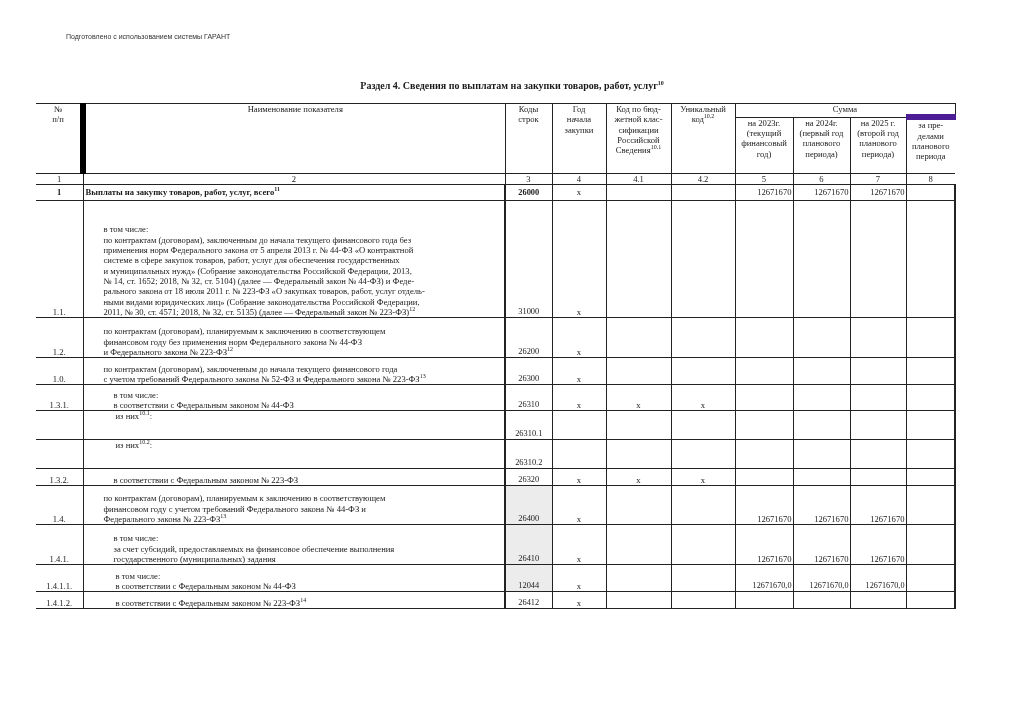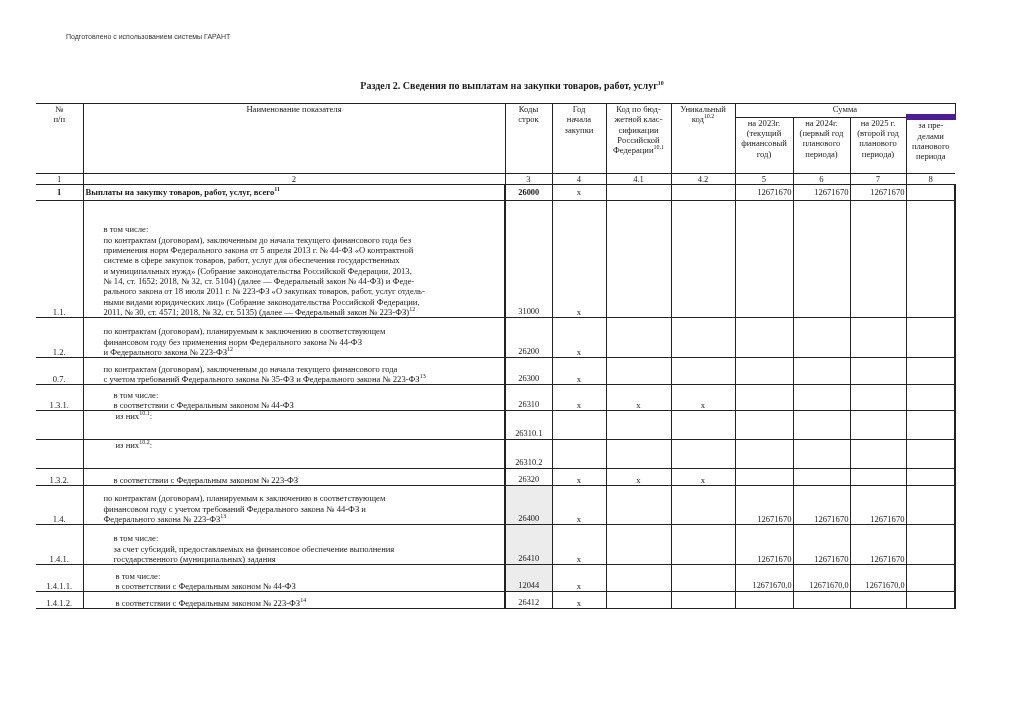--- a/index.html
+++ b/index.html
@@ -4,21 +4,21 @@
 <style>
   html, body { margin: 0; padding: 0; background: #ffffff; }
   body { width: 1024px; height: 724px; position: relative; overflow: hidden; font-family: "Liberation Serif", serif; color: #1a1a1a; }
   .garant { position: absolute; left: 66px; top: 33px; font-family: "Liberation Sans", sans-serif; font-size: 7px; color: #333; }
   .title { position: absolute; left: 0; width: 1024px; top: 80px; text-align: center; font-weight: bold; font-size: 10px; }
   .title sup, .sup { font-size: 6px; vertical-align: super; line-height: 0; }
   table.main { position: absolute; left: 36px; top: 103px; border-collapse: collapse; table-layout: fixed; font-size: 8.6px; line-height: 1.2; }
   table.main td { border: 1px solid #222; padding: 0 2px; vertical-align: bottom; overflow: hidden; }
   table.main tr.hdr td { vertical-align: top; text-align: center; border-top: 1.5px solid #222; }
   table.main tr.hdr td.hfirst, table.main tr.hdr td.hname { border-left-color: #fff; }
-  table.main tr.hdr td.hname { border-left: 1px solid #000000; }
+  table.main tr.hdr td.hname { border-left: 6px solid #000000; }
   .c-num { text-align: center; }
   .c-code { text-align: center; font-size: 8.4px; }
   .c-x { text-align: center; }
   .c-val { text-align: right; padding-right: 1px !important; }
   .name { text-align: left; }
   .ind1 { padding-left: 20px !important; }
   .ind2 { padding-left: 30px !important; }
   .ind3 { padding-left: 32px !important; }
   .bold { font-weight: bold; }
   .shaded { background: #ececec; }
@@ -26,21 +26,21 @@
   .thick-left { border-left: 2px solid #222 !important; }
   .thick-right { border-right: 2px solid #222 !important; }
   .line { display: block; white-space: nowrap; }
   .bottom-thick td { border-bottom: 2px solid #222; }
 </style>
 </head>
 <body>
 
 <div class="garant">Подготовлено с использованием системы ГАРАНТ</div>
 
-<div class="title"><span>Раздел 2. Сведения по выплатам на закупки товаров, работ, услуг</span><sup>10</sup></div>
+<div class="title"><span>Раздел 4. Сведения по выплатам на закупки товаров, работ, услуг</span><sup>10</sup></div>
 
 <table class="main">
   <colgroup>
     <col style="width:47px">
     <col style="width:422px">
     <col style="width:47px">
     <col style="width:54px">
     <col style="width:65px">
     <col style="width:64px">
     <col style="width:58px">
@@ -63,21 +63,21 @@
     <td rowspan="2">
       <span class="line">Год</span>
       <span class="line">начала</span>
       <span class="line">закупки</span>
     </td>
     <td rowspan="2">
       <span class="line">Код по бюд-</span>
       <span class="line">жетной клас-</span>
       <span class="line">сификации</span>
       <span class="line">Российской</span>
-      <span class="line"><span>Федерации</span><span class="sup">10.1</span></span>
+      <span class="line"><span>Сведения</span><span class="sup">10.1</span></span>
     </td>
     <td rowspan="2">
       <span class="line">Уникальный</span>
       <span class="line"><span>код</span><span class="sup">10.2</span></span>
     </td>
     <td colspan="4">Сумма</td>
   </tr>
 
   <tr class="hdr" style="height:56px">
     <td style="border-top:1px solid #222">
@@ -166,24 +166,24 @@
     <td class="c-x">x</td>
     <td class="c-x"></td>
     <td class="c-x"></td>
     <td class="c-val"></td>
     <td class="c-val"></td>
     <td class="c-val"></td>
     <td class="c-val thick-right"></td>
   </tr>
 
   <tr style="height:27px">
-    <td class="c-num" style="border-left:none">0.7.</td>
+    <td class="c-num" style="border-left:none">1.0.</td>
     <td class="name ind1">
       <span class="line">по контрактам (договорам), заключенным до начала текущего финансового года</span>
-      <span class="line"><span>с учетом требований Федерального закона № 35-ФЗ и Федерального закона № 223-ФЗ</span><span class="sup">13</span></span>
+      <span class="line"><span>с учетом требований Федерального закона № 52-ФЗ и Федерального закона № 223-ФЗ</span><span class="sup">13</span></span>
     </td>
     <td class="c-code thick-left">26300</td>
     <td class="c-x">x</td>
     <td class="c-x"></td>
     <td class="c-x"></td>
     <td class="c-val"></td>
     <td class="c-val"></td>
     <td class="c-val"></td>
     <td class="c-val thick-right"></td>
   </tr>

